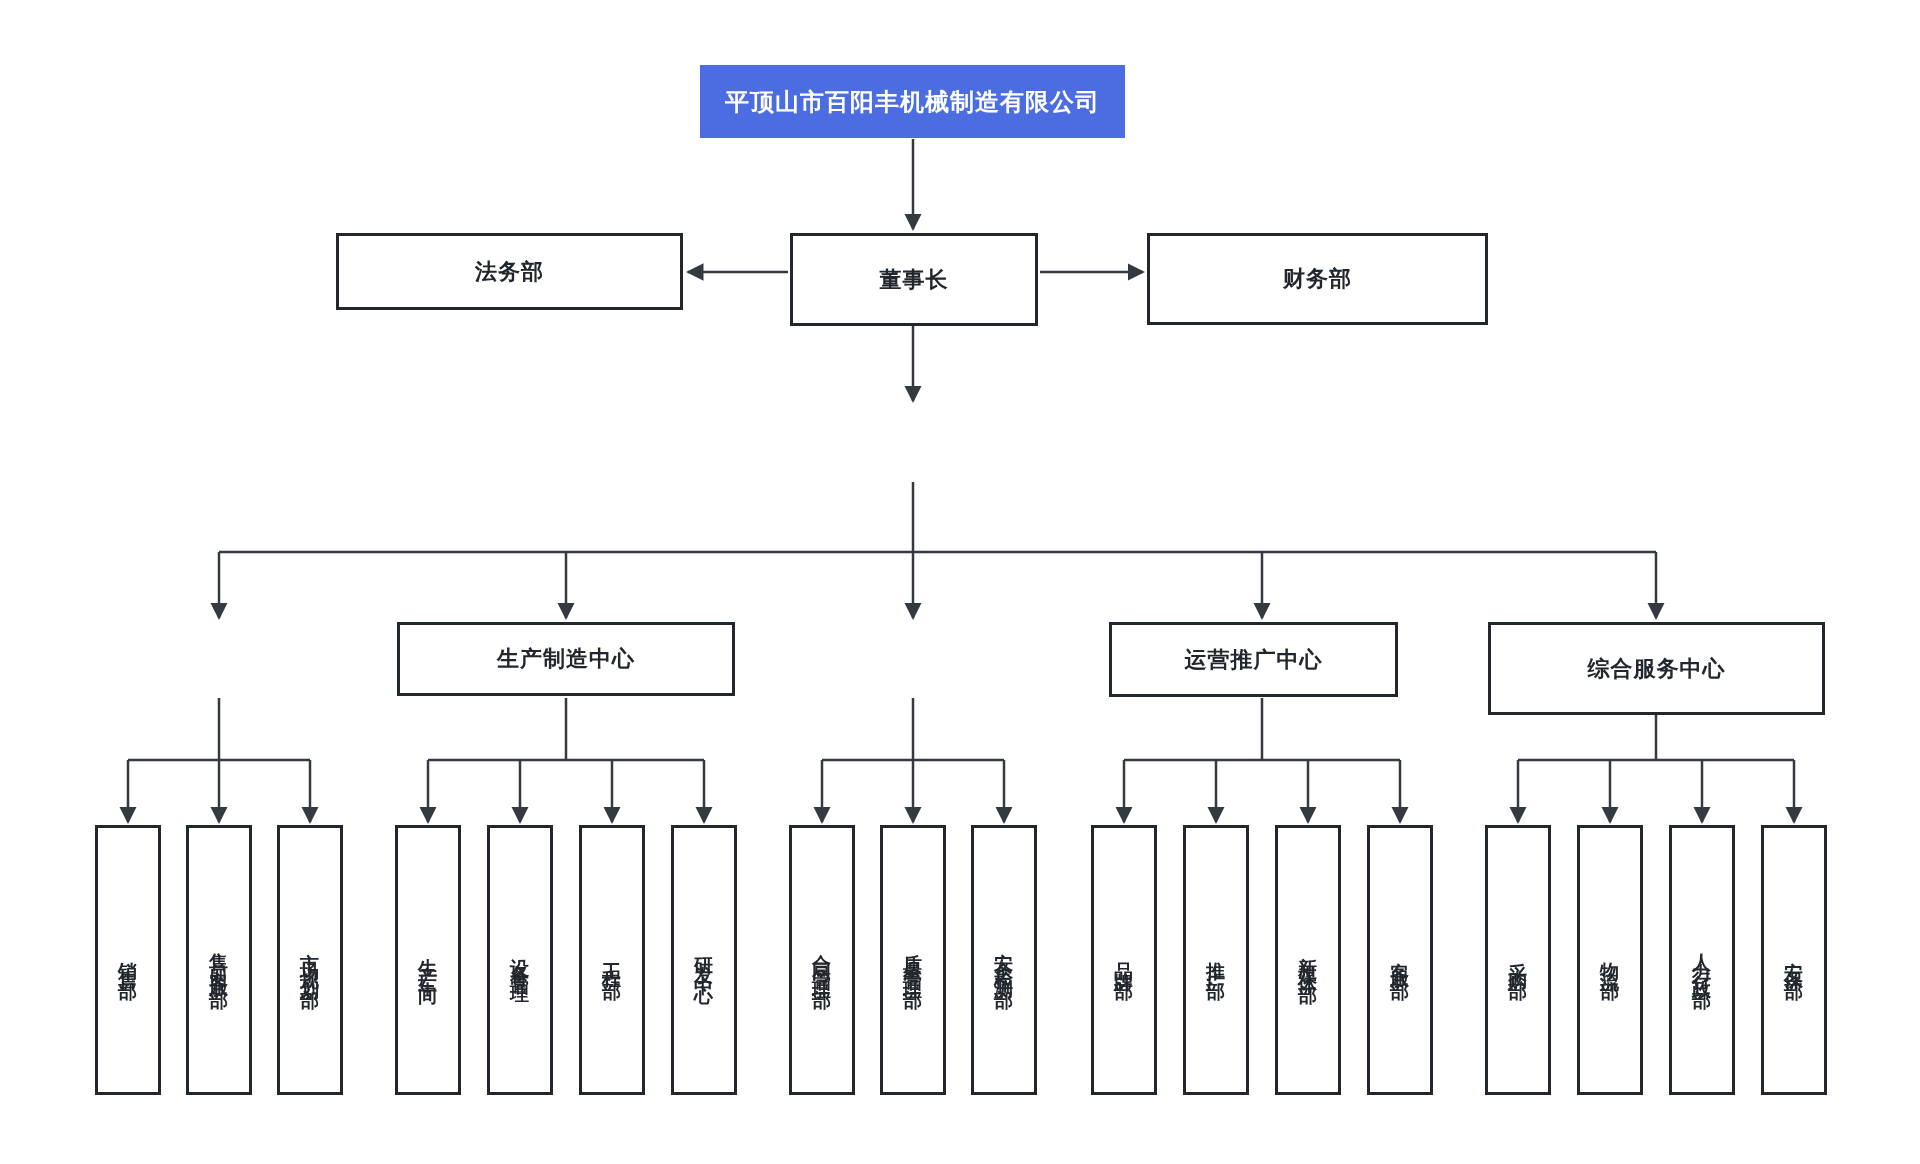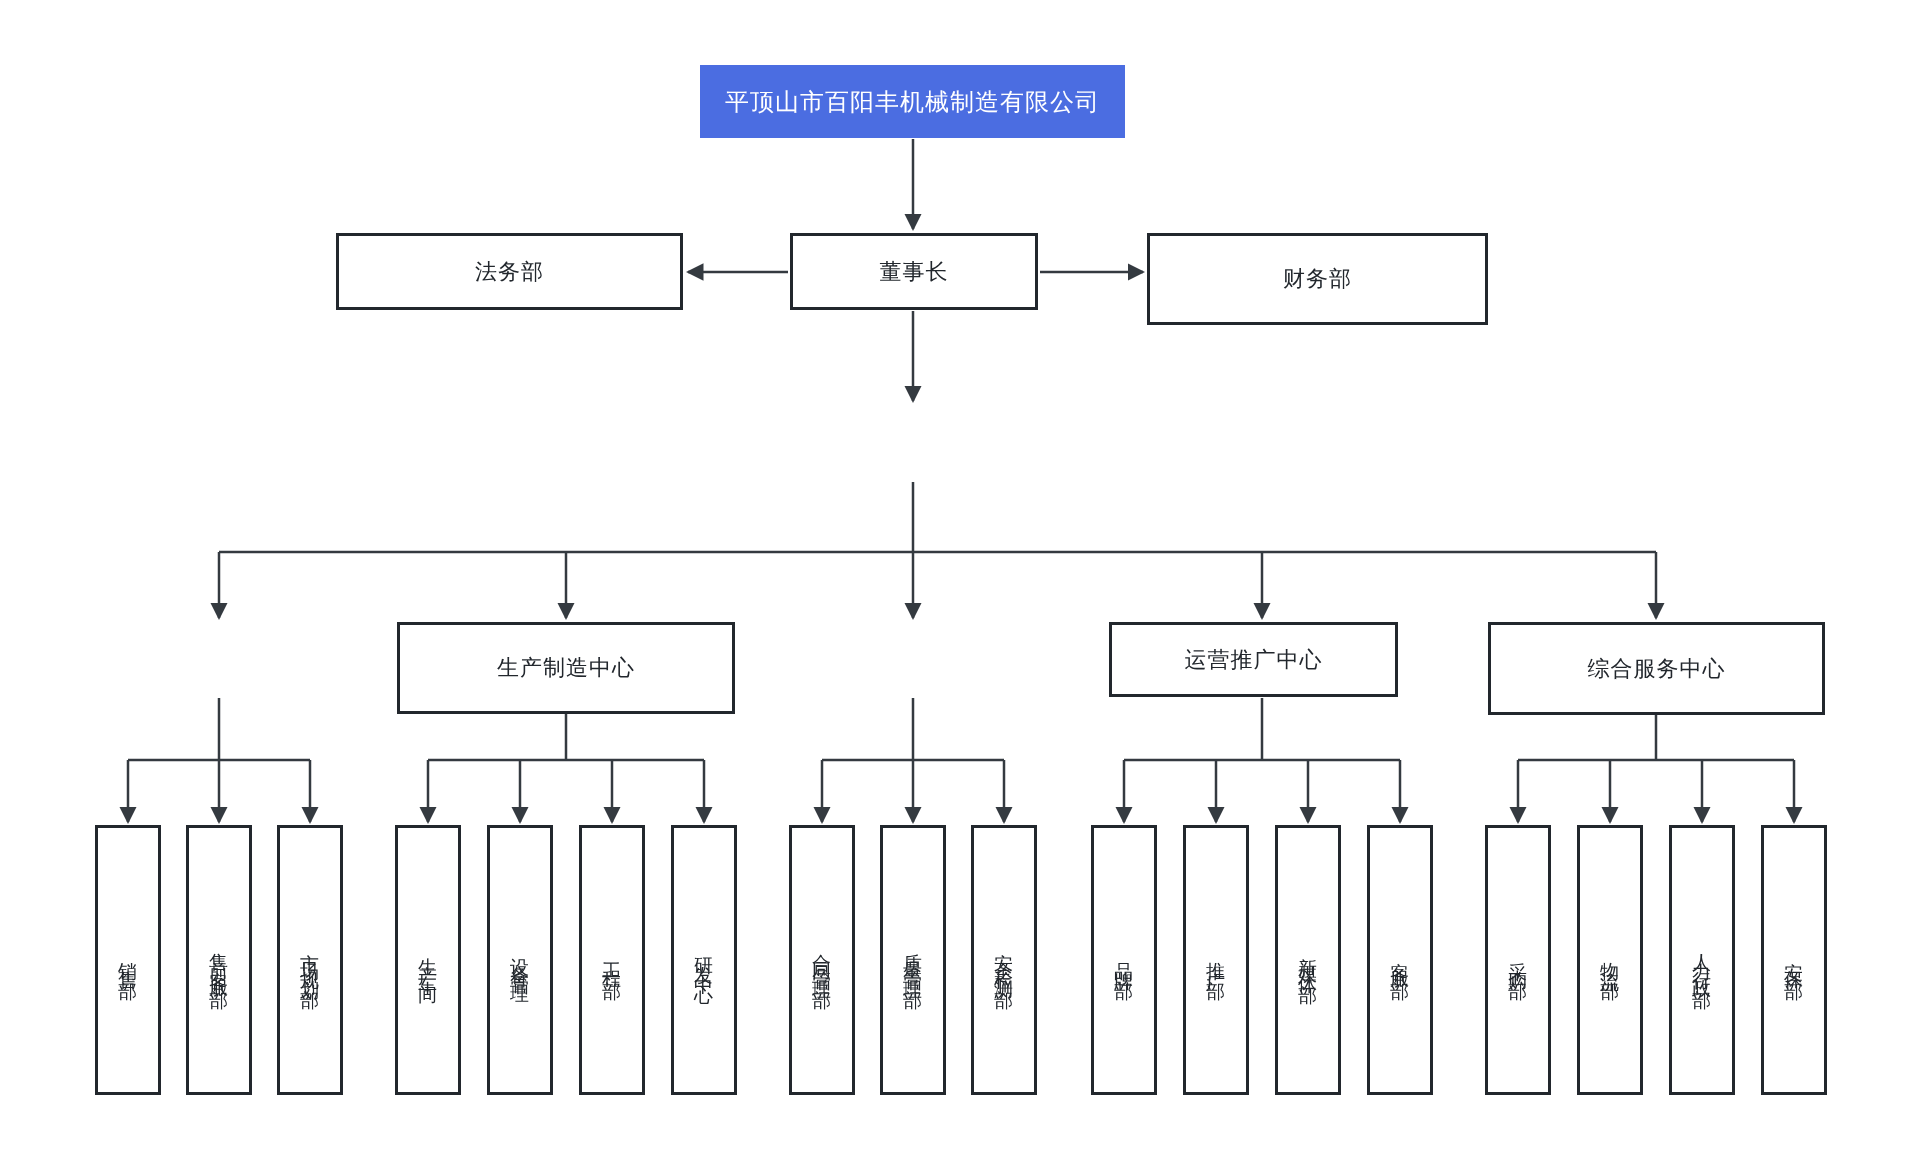--- a/index.html
+++ b/index.html
@@ -11,21 +11,21 @@
     font-family:"Liberation Sans","DejaVu Sans",sans-serif;
     overflow:hidden;
   }
   .wires{position:absolute;left:0;top:0;width:1920px;height:1164px;pointer-events:none;}
   .node{
     position:absolute;
     box-sizing:border-box;
     background:#ffffff;
     border:3px solid #22272d;
     color:#22272d;
-    font-weight:normal;
+    font-weight:bold;
     display:flex;
     align-items:center;
     justify-content:center;
     text-align:center;
     font-size:22px;
     letter-spacing:1px;
   }
   .node.root{
     background:#4b6de1;
     border:none;
@@ -85,25 +85,25 @@
       <line x1="1518" y1="760" x2="1518" y2="822" marker-end="url(#arr)"></line>
       <line x1="1610" y1="760" x2="1610" y2="822" marker-end="url(#arr)"></line>
       <line x1="1702" y1="760" x2="1702" y2="822" marker-end="url(#arr)"></line>
       <line x1="1794" y1="760" x2="1794" y2="822" marker-end="url(#arr)"></line>
     </g>
   </svg>
 
   <div class="node root" style="left:700px;top:65px;width:425px;height:73px">平顶山市百阳丰机械制造有限公司</div>
 
   <div class="node" style="left:336px;top:233px;width:347px;height:77px">法务部</div>
-  <div class="node" style="left:790px;top:233px;width:248px;height:77px">董事长</div>
+  <div class="node" style="left:790px;top:233px;width:248px;height:93px">董事长</div>
   <div class="node" style="left:1147px;top:233px;width:341px;height:92px">财务部</div>
 
 
-  <div class="node" style="left:397px;top:622px;width:338px;height:92px">生产制造中心</div>
+  <div class="node" style="left:397px;top:622px;width:338px;height:74px">生产制造中心</div>
   <div class="node" style="left:1109px;top:622px;width:289px;height:75px">运营推广中心</div>
   <div class="node" style="left:1488px;top:622px;width:337px;height:93px">综合服务中心</div>
 
   <div class="node leaf" style="left:95px;top:825px;width:66px;height:270px">
     <span class="vtext">销售部</span>
   </div>
   <div class="node leaf" style="left:186px;top:825px;width:66px;height:270px">
     <span class="vtext">售前客服部</span>
   </div>
   <div class="node leaf" style="left:277px;top:825px;width:66px;height:270px">

